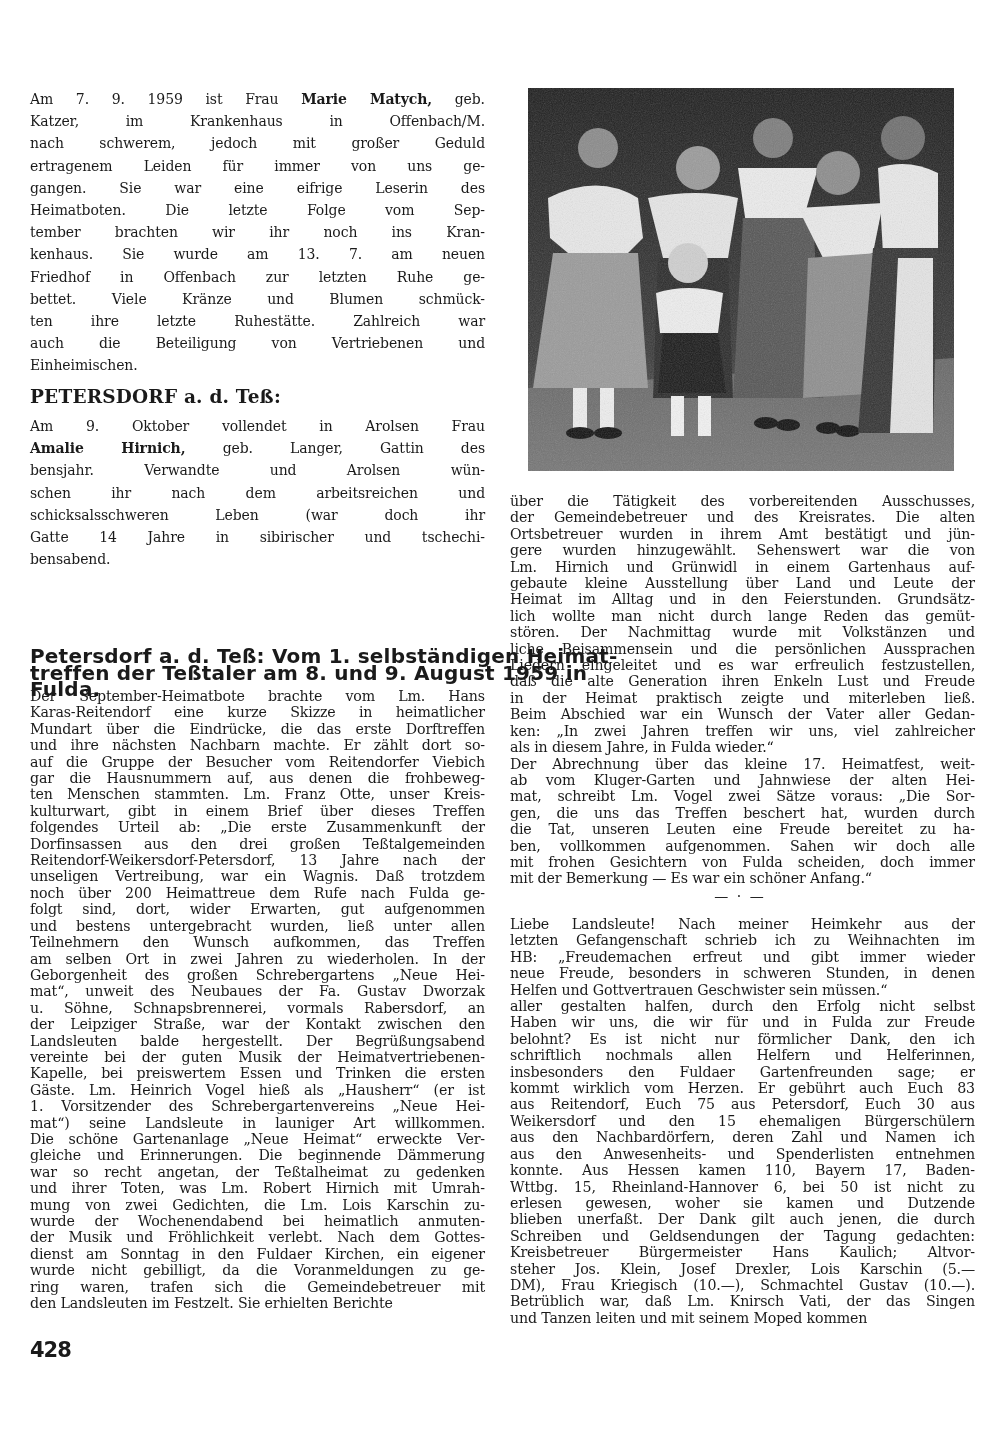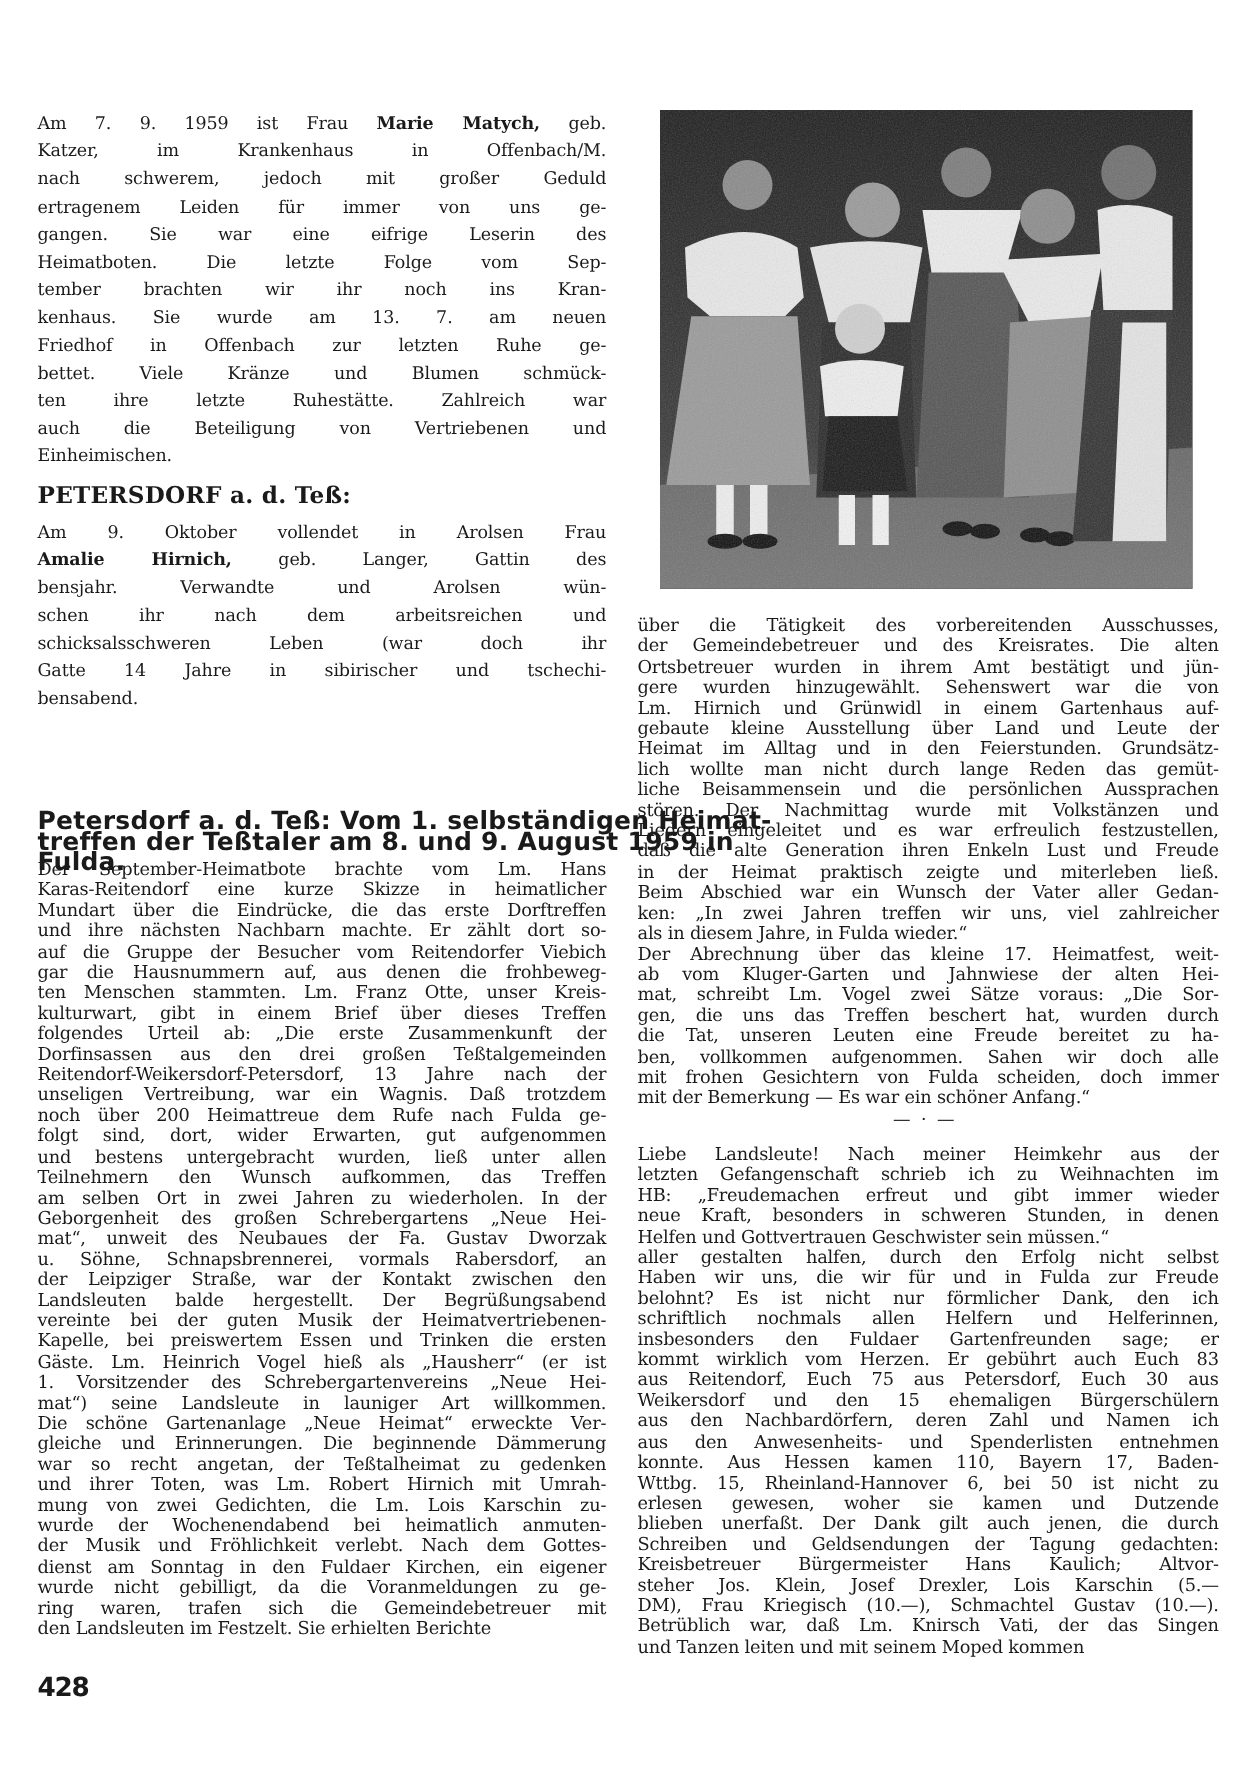--- a/index.html
+++ b/index.html
@@ -174,22 +174,22 @@
 
 <div class="col right small" id="report-right" style="top:493px;">
     <span class="line">über die Tätigkeit des vorbereitenden Ausschusses,</span>
     <span class="line">der Gemeindebetreuer und des Kreisrates. Die alten</span>
     <span class="line">Ortsbetreuer wurden in ihrem Amt bestätigt und jün-</span>
     <span class="line">gere wurden hinzugewählt. Sehenswert war die von</span>
     <span class="line">Lm. Hirnich und Grünwidl in einem Gartenhaus auf-</span>
     <span class="line">gebaute kleine Ausstellung über Land und Leute der</span>
     <span class="line">Heimat im Alltag und in den Feierstunden. Grundsätz-</span>
     <span class="line">lich wollte man nicht durch lange Reden das gemüt-</span>
+    <span class="line">stören. Der Nachmittag wurde mit Volkstänzen und</span>
     <span class="line">liche Beisammensein und die persönlichen Aussprachen</span>
-    <span class="line">stören. Der Nachmittag wurde mit Volkstänzen und</span>
     <span class="line">Liedern eingeleitet und es war erfreulich festzustellen,</span>
     <span class="line">daß die alte Generation ihren Enkeln Lust und Freude</span>
     <span class="line">in der Heimat praktisch zeigte und miterleben ließ.</span>
     <span class="line">Beim Abschied war ein Wunsch der Vater aller Gedan-</span>
     <span class="line">ken: „In zwei Jahren treffen wir uns, viel zahlreicher</span>
     <span class="line last">als in diesem Jahre, in Fulda wieder.“</span>
     <span class="line">Der Abrechnung über das kleine 17. Heimatfest, weit-</span>
     <span class="line">ab vom Kluger-Garten und Jahnwiese der alten Hei-</span>
     <span class="line">mat, schreibt Lm. Vogel zwei Sätze voraus: „Die Sor-</span>
     <span class="line">gen, die uns das Treffen beschert hat, wurden durch</span>
@@ -198,21 +198,21 @@
     <span class="line">mit frohen Gesichtern von Fulda scheiden, doch immer</span>
     <span class="line last">mit der Bemerkung — Es war ein schöner Anfang.“</span>
   </div>
 
 <div class="separator">— · —</div>
 
 <div class="col right small" id="letter" style="top:916px;">
     <span class="line">Liebe Landsleute! Nach meiner Heimkehr aus der</span>
     <span class="line">letzten Gefangenschaft schrieb ich zu Weihnachten im</span>
     <span class="line">HB: „Freudemachen erfreut und gibt immer wieder</span>
-    <span class="line">neue Kraft, besonders in schweren Stunden, in denen</span>
+    <span class="line">neue Freude, besonders in schweren Stunden, in denen</span>
     <span class="line last">Helfen und Gottvertrauen Geschwister sein müssen.“</span>
     <span class="line">aller gestalten halfen, durch den Erfolg nicht selbst</span>
     <span class="line">Haben wir uns, die wir für und in Fulda zur Freude</span>
     <span class="line">belohnt? Es ist nicht nur förmlicher Dank, den ich</span>
     <span class="line">schriftlich nochmals allen Helfern und Helferinnen,</span>
     <span class="line">insbesonders den Fuldaer Gartenfreunden sage; er</span>
     <span class="line">kommt wirklich vom Herzen. Er gebührt auch Euch 83</span>
     <span class="line">aus Reitendorf, Euch 75 aus Petersdorf, Euch 30 aus</span>
     <span class="line">Weikersdorf und den 15 ehemaligen Bürgerschülern</span>
     <span class="line">aus den Nachbardörfern, deren Zahl und Namen ich</span>

